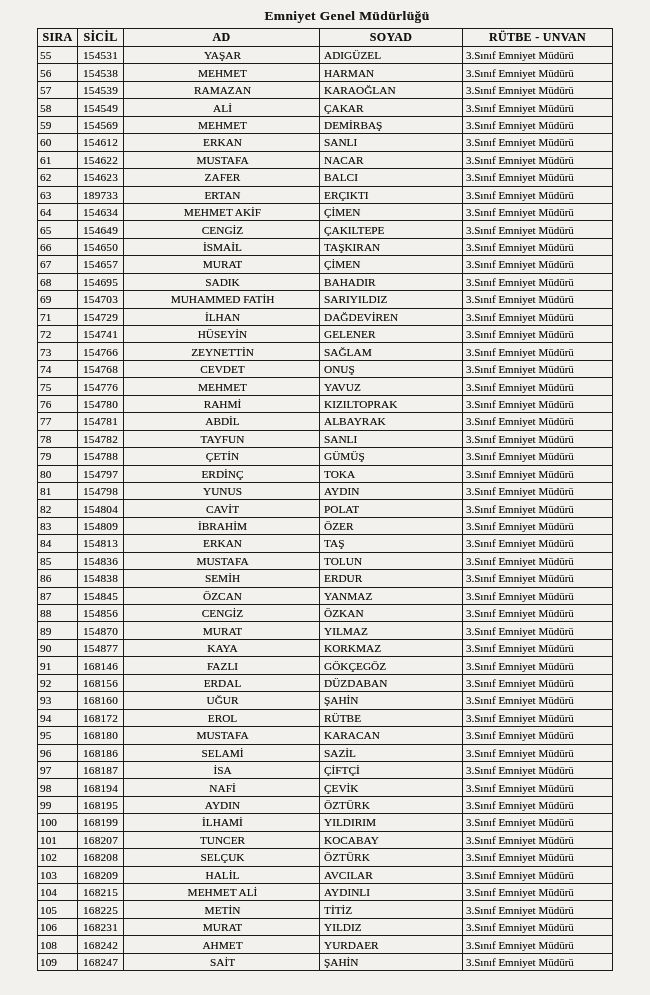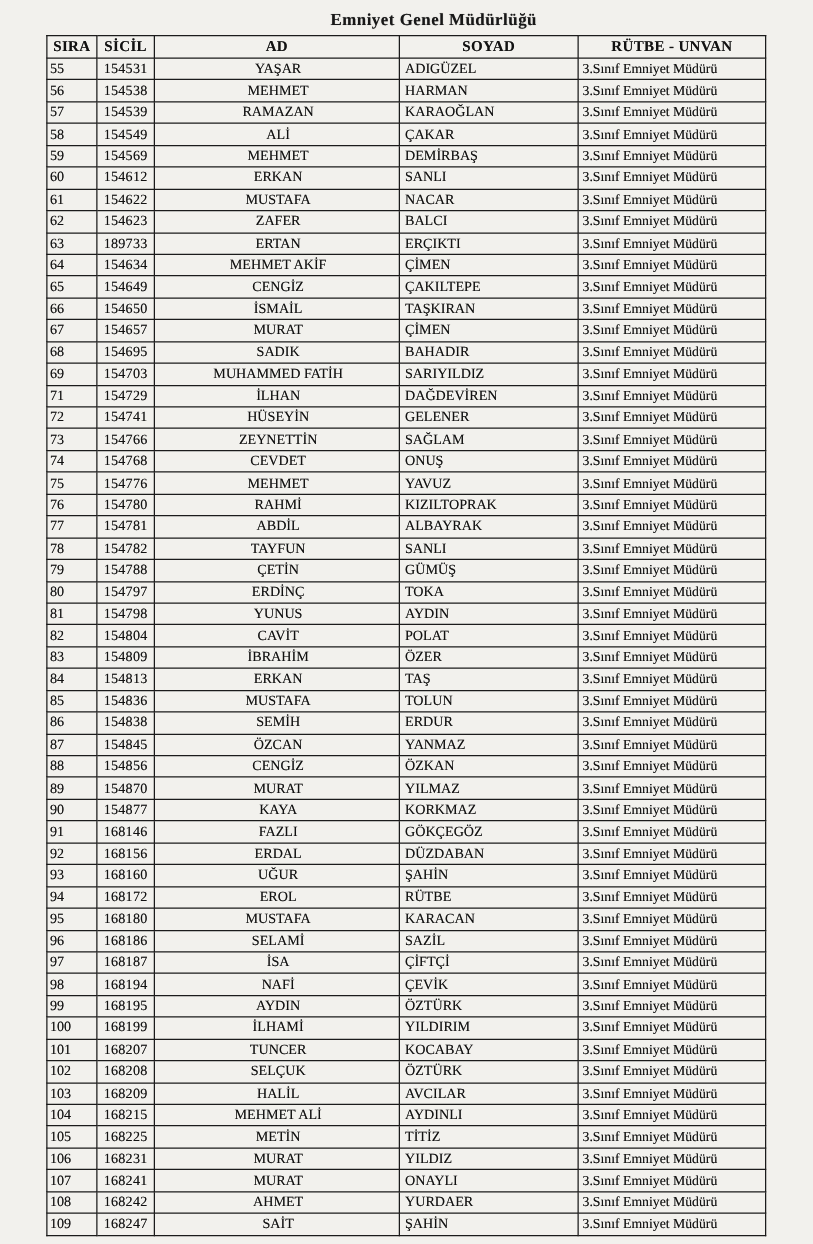--- a/index.html
+++ b/index.html
@@ -491,27 +491,20 @@
   </tr>
 
   <tr>
     <td class="col-sira">106</td>
     <td class="col-sicil">168231</td>
     <td class="col-ad">MURAT</td>
     <td class="col-soyad">YILDIZ</td>
     <td class="col-rutbe">3.Sınıf Emniyet Müdürü</td>
   </tr>
 
-  <tr>
-    <td class="col-sira">107</td>
-    <td class="col-sicil">168241</td>
-    <td class="col-ad">MURAT</td>
-    <td class="col-soyad">ONAYLI</td>
-    <td class="col-rutbe">3.Sınıf Emniyet Müdürü</td>
-  </tr>
 
   <tr>
     <td class="col-sira">108</td>
     <td class="col-sicil">168242</td>
     <td class="col-ad">AHMET</td>
     <td class="col-soyad">YURDAER</td>
     <td class="col-rutbe">3.Sınıf Emniyet Müdürü</td>
   </tr>
 
   <tr>

